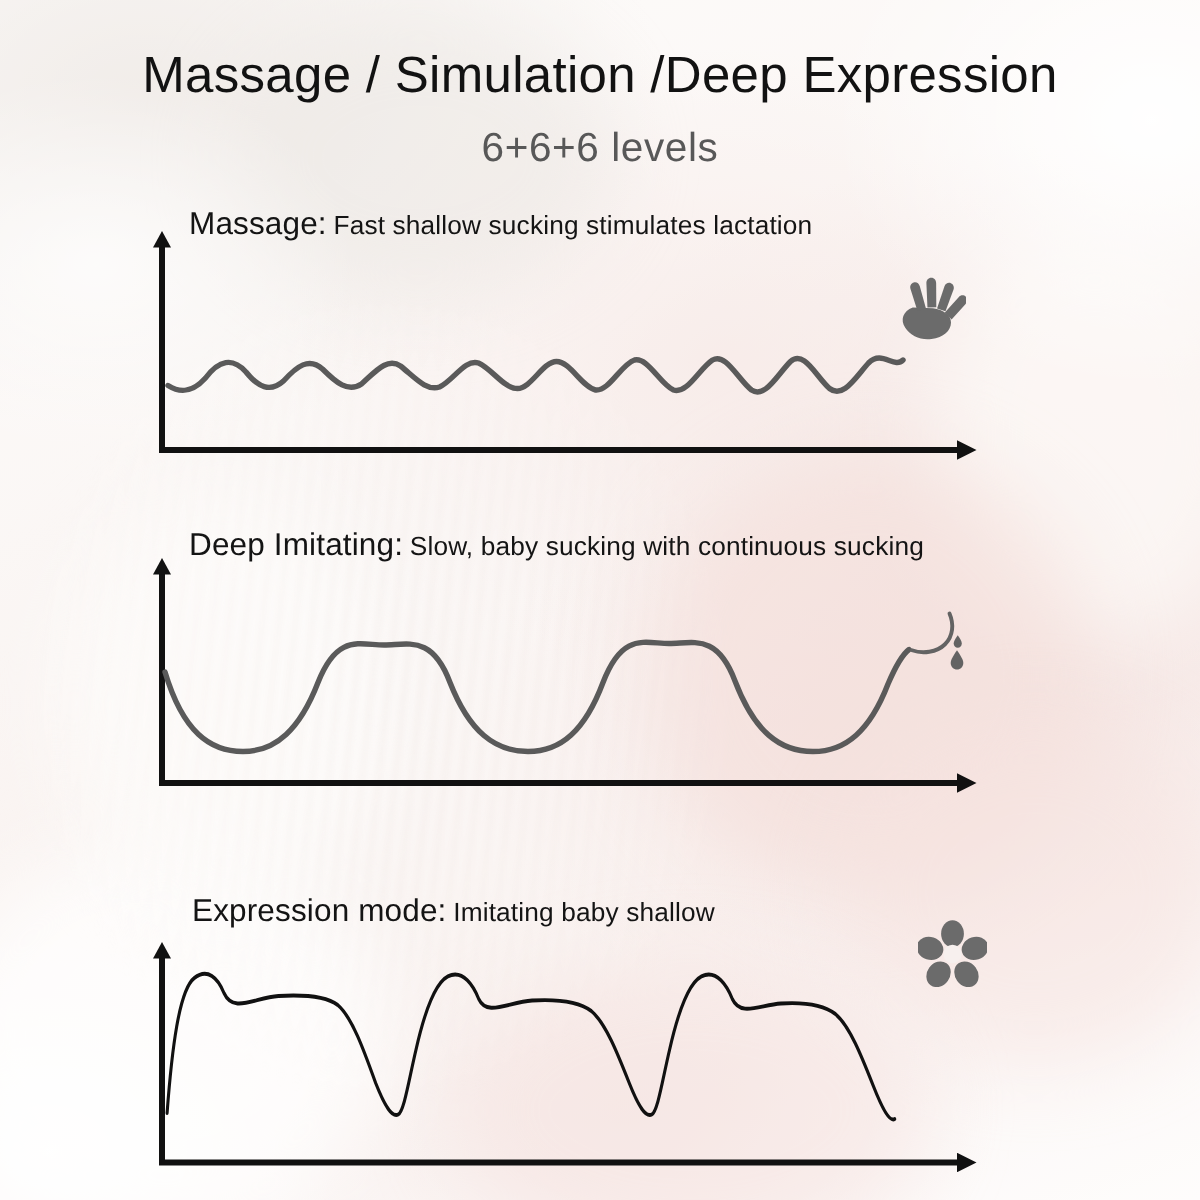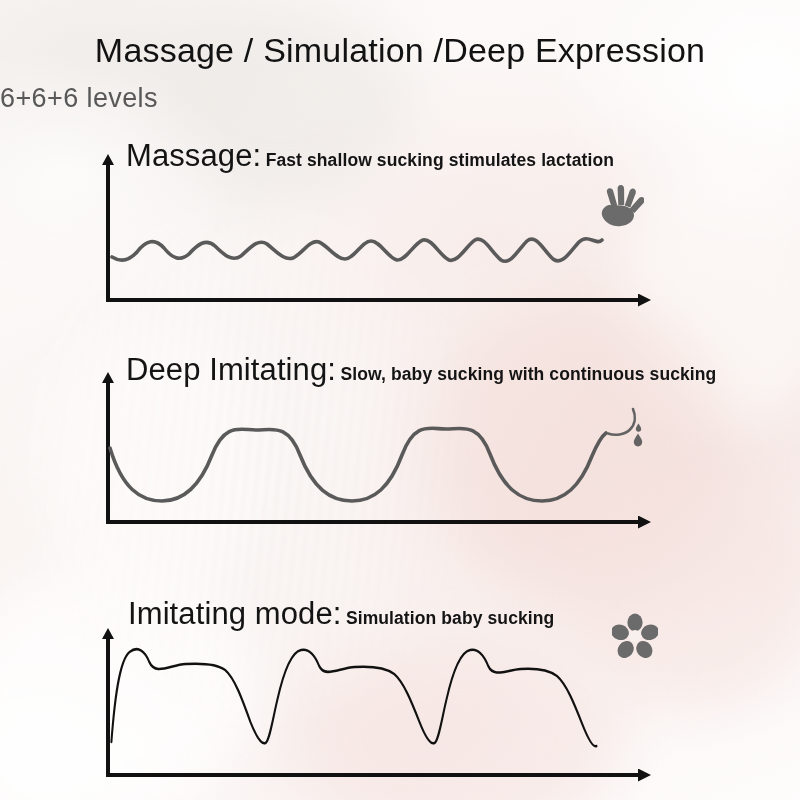--- a/index.html
+++ b/index.html
@@ -99,21 +99,21 @@
     color: #121212;
     letter-spacing: 0.2px;
     white-space: nowrap;
   }
 
   .subtitle {
     position: absolute;
     top: 80px;
     left: 0;
     width: 800px;
-    text-align: left;
+    text-align: center;
     font-size: 27px;
     line-height: 36px;
     font-weight: 300;
     color: #585858;
     letter-spacing: 0.4px;
   }
 
   .section {
     position: absolute;
     left: 0;
@@ -122,27 +122,27 @@
   .sec-1 { top: 138px; }
   .sec-2 { top: 352px; }
   .sec-3 { top: 596px; }
 
   .caption {
     position: absolute;
     white-space: nowrap;
     color: #141414;
   }
   .caption .lead {
-    font-size: 31px;
+    font-size: 21px;
     font-weight: 400;
     letter-spacing: 0.1px;
   }
   .caption .desc {
     font-size: 17.5px;
-    font-weight: 700;
+    font-weight: 400;
     letter-spacing: 0.1px;
   }
   .cap-1 { left: 126px; top: 0px; }
   .cap-2 { left: 126px; top: 0px; }
   .cap-3 { left: 128px; top: 0px; }
 
   .chart-svg {
     position: absolute;
     left: 0;
     top: 0;
@@ -270,22 +270,22 @@
 
     <div class="section sec-2">
       <div class="caption cap-2">
         <span class="lead">Deep Imitating:</span>
         <span class="desc">Slow, baby sucking with continuous sucking</span>
       </div>
     </div>
 
     <div class="section sec-3">
       <div class="caption cap-3">
-        <span class="lead">Imitating mode:</span>
-        <span class="desc">Simulation baby sucking</span>
+        <span class="lead">Expression mode:</span>
+        <span class="desc">Imitating baby shallow</span>
       </div>
     </div>
 
     <div class="mode-icon icon-hand">
       <svg width="48" height="50" viewBox="0 0 48 50" aria-hidden="true">
         <g fill="#6b6b6b">
           <path d="M12.5,23 C6,25.5 4,31 7.5,36.5 C11,42 18,45 25,44 C33,43 38,38.5 38,33 C38,28 33,24.5 26,23.5 Z"></path>
           <path d="M15.6,25.2 L11.0,10.6 C10.4,8.6 11.4,6.8 13.2,6.3 C15.0,5.8 16.7,6.9 17.2,8.9 L21.3,23.6 Z"></path>
           <path d="M22.3,23.0 L21.6,6.8 C21.5,4.7 22.9,3.1 24.8,3.1 C26.7,3.0 28.1,4.6 28.1,6.7 L28.2,22.9 Z"></path>
           <path d="M28.7,23.6 L33.6,9.0 C34.3,7.0 36.2,6.1 37.9,6.8 C39.6,7.5 40.3,9.4 39.6,11.4 L34.3,25.5 Z"></path>

